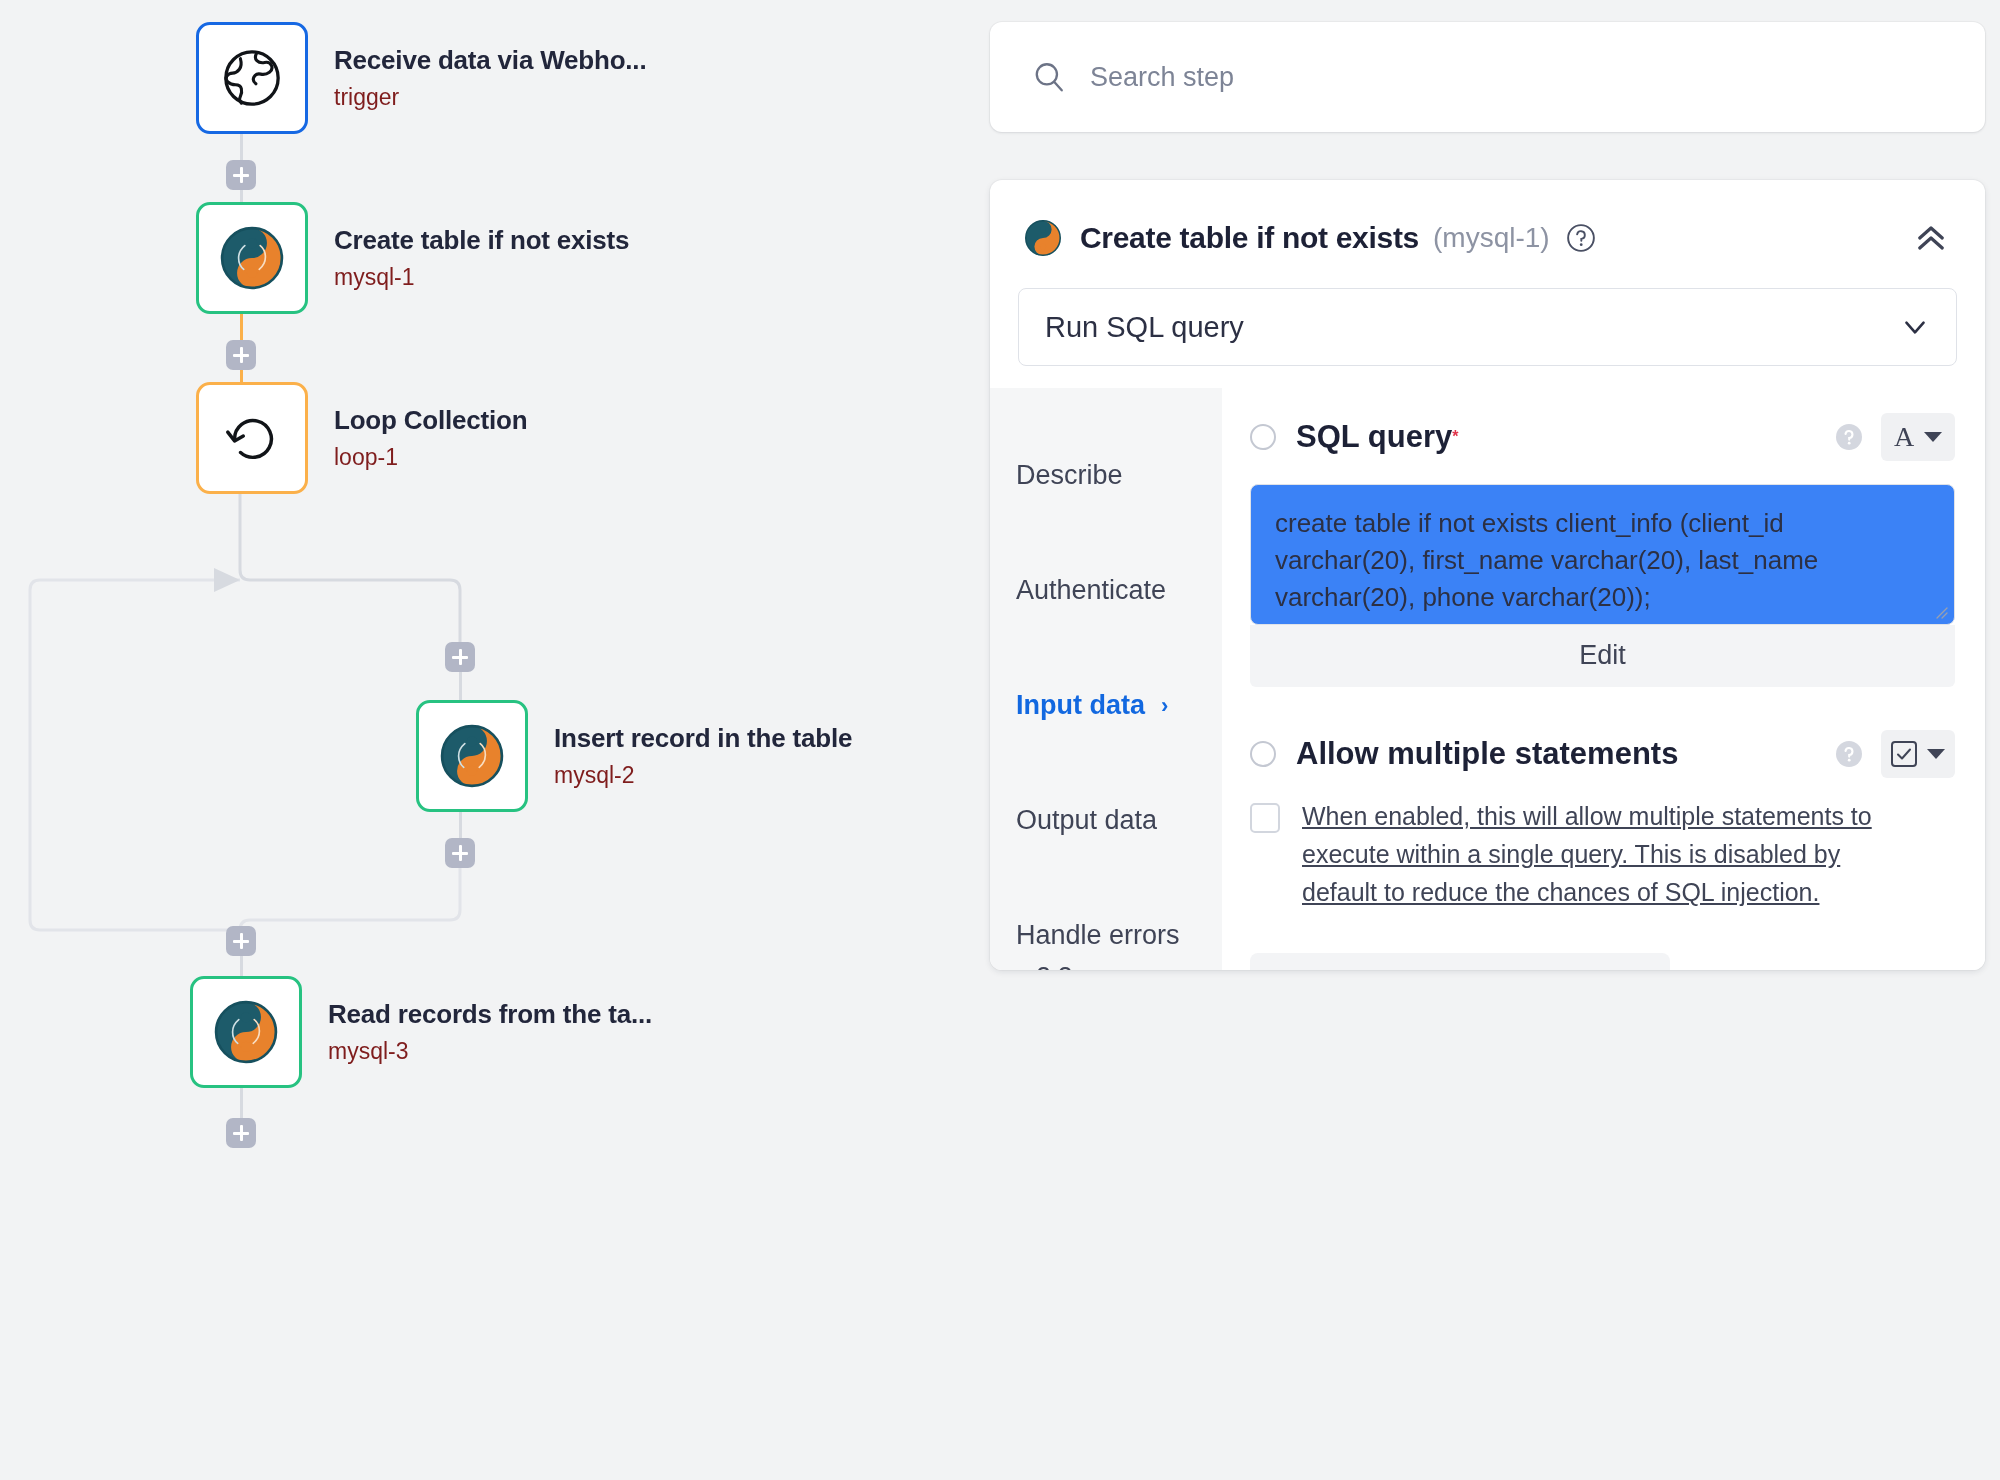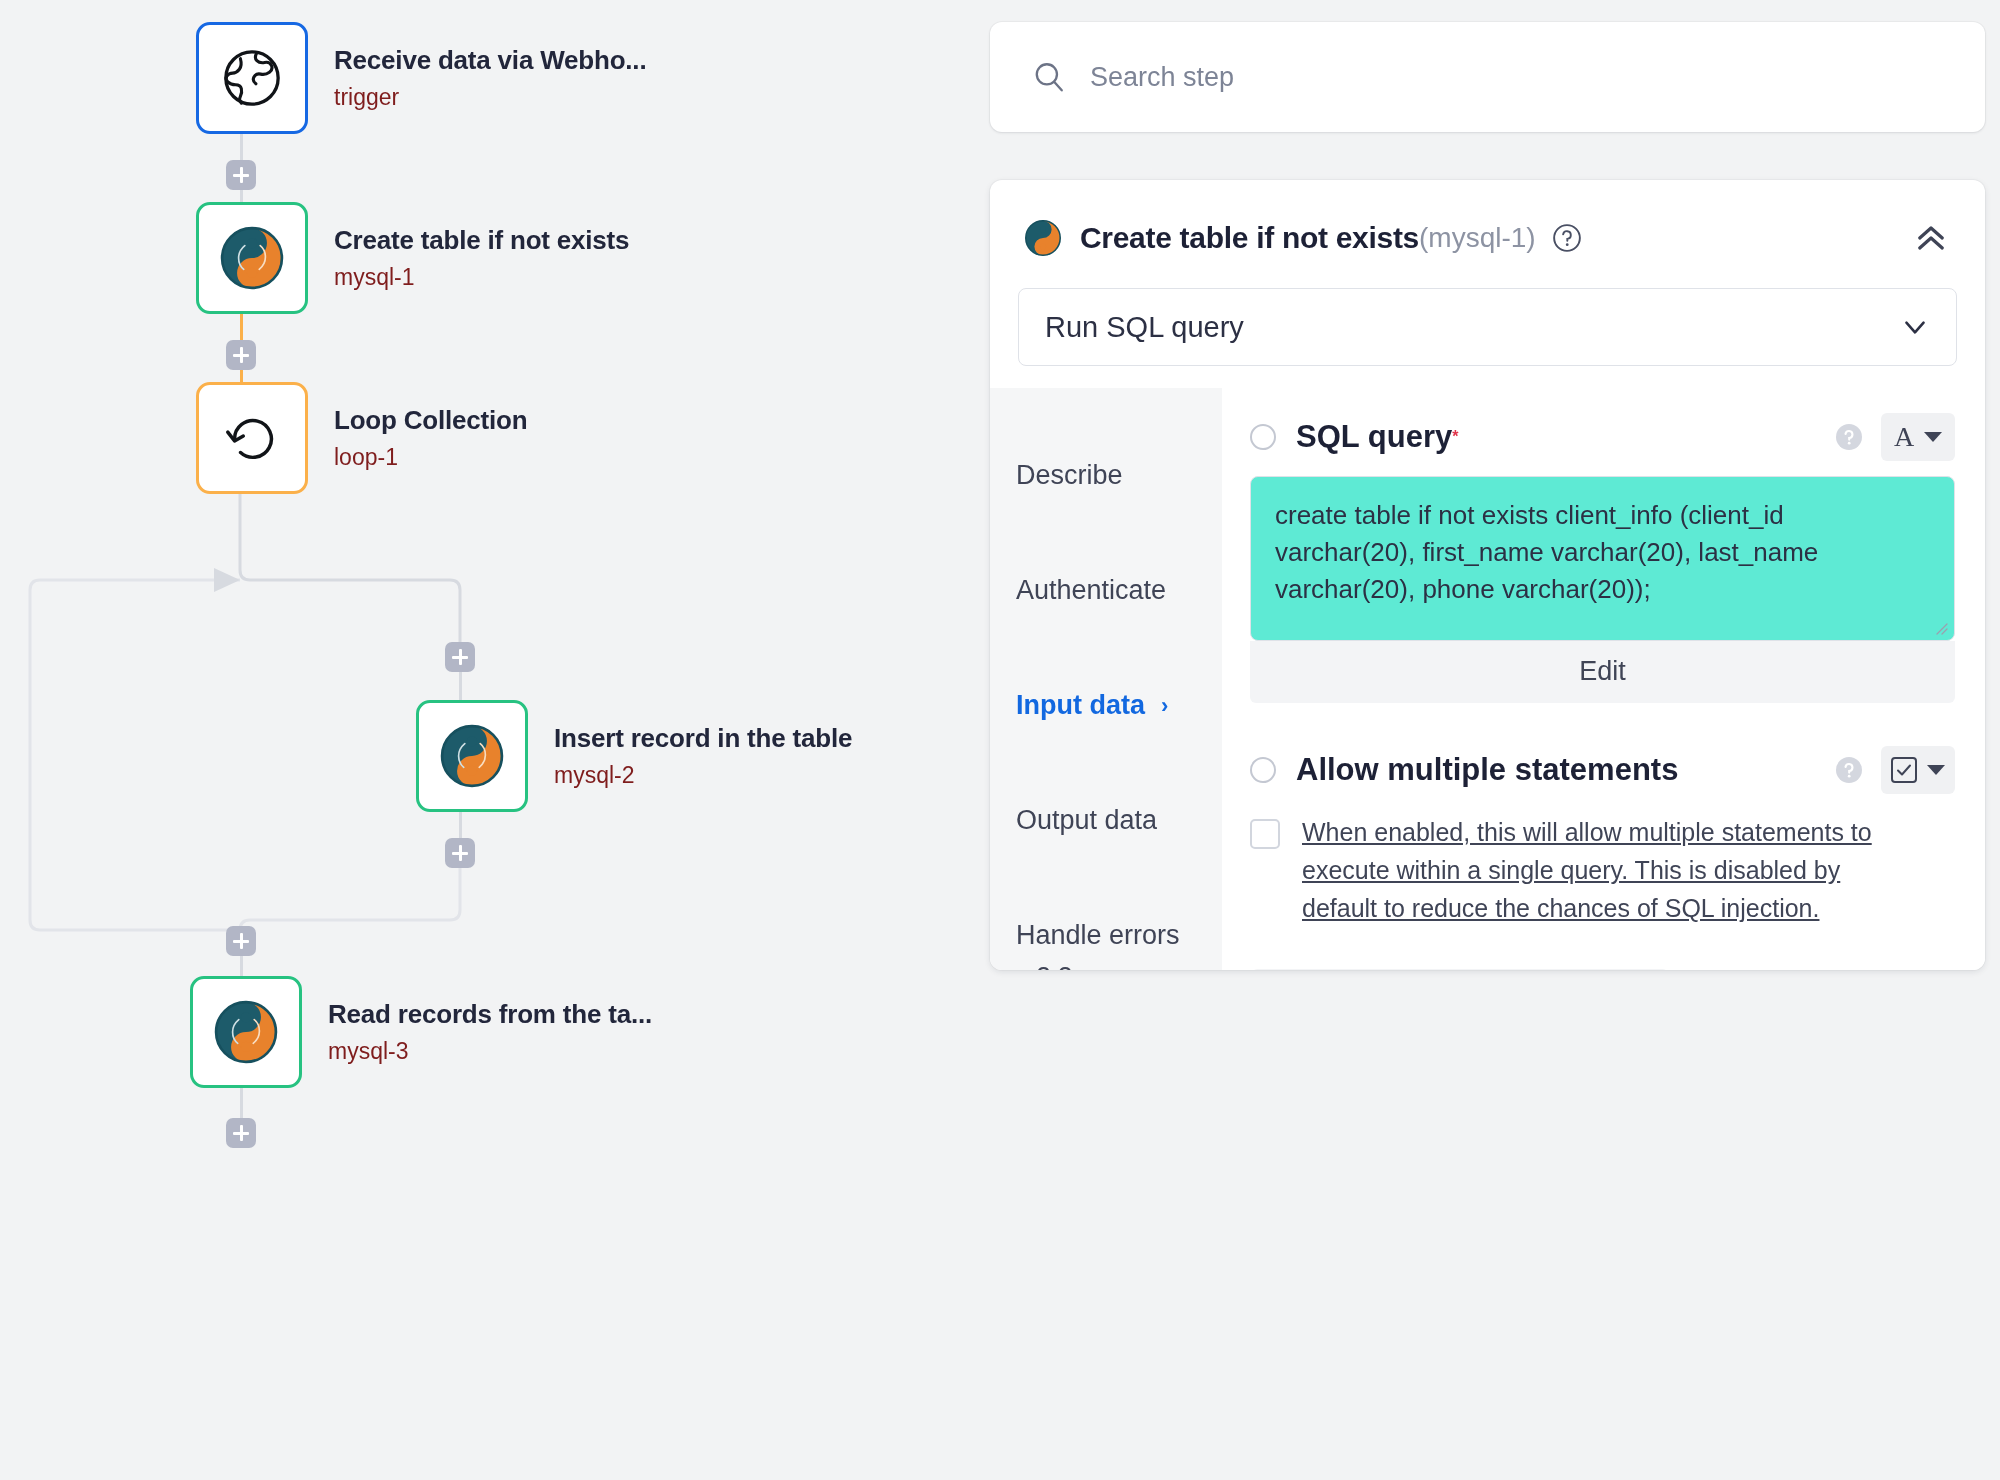--- a/index.html
+++ b/index.html
@@ -71,21 +71,21 @@
   .search-input::placeholder { color: #7d8496; }
 
   .step-card {
     position: absolute; left: 0; top: 180px; width: 995px; height: 790px;
     background: #fff; border-radius: 12px; overflow: hidden;
     box-shadow: 0 2px 6px rgba(20,25,45,.10), 0 0 0 1px rgba(20,25,45,.03);
   }
   .step-head { display: flex; align-items: center; padding: 30px 34px 0 34px; height: 86px; }
   .step-head-logo { width: 38px; height: 38px; margin-right: 18px; }
   .step-title { font-size: 30px; font-weight: 700; color: #1d2136; letter-spacing: -.3px; }
-  .step-id { font-size: 28px; color: #8d93a3; margin-left: 0; }
+  .step-id { font-size: 28px; color: #8d93a3; margin-left: 14px; }
   .help-circle { width: 30px; height: 30px; margin-left: 16px; cursor: pointer; }
   .collapse-btn { margin-left: auto; cursor: pointer; width: 40px; height: 40px; }
 
   .action-select {
     margin: 22px 28px 0 28px; height: 78px; border: 1px solid #dfe2e8; border-radius: 8px;
     display: flex; align-items: center; padding: 0 26px; cursor: pointer; background: #fff;
   }
   .action-select-label { font-size: 29px; color: #2c3044; }
   .chev-down { margin-left: auto; width: 30px; height: 30px; }
 
@@ -118,22 +118,22 @@
   .field-head .spacer { margin-left: auto; }
   .help-sm { width: 28px; height: 28px; margin-right: 18px; cursor: pointer; }
   .type-pill {
     background: #f0f1f3; border-radius: 6px; height: 48px; width: 74px;
     display: flex; align-items: center; justify-content: center; gap: 10px; cursor: pointer;
   }
   .type-pill .glyph { font-family: "Liberation Serif", serif; font-size: 28px; color: #3f4456; }
   .tri-down { width: 0; height: 0; border-left: 9px solid transparent; border-right: 9px solid transparent; border-top: 10px solid #3f4456; }
 
   .sql-box {
-    margin-top: 16px; border: 1px solid #dfe2e8; border-radius: 8px;
-    padding: 20px 24px 32px 24px; position: relative; background: #5eead4;
+    margin-top: 24px; border: 1px solid #dfe2e8; border-radius: 8px;
+    padding: 20px 24px 8px 24px; position: relative; background: #3b82f6;
   }
   .sql-text {
     font-family: "Liberation Sans", sans-serif; font-size: 26px; color: #2c3044;
     line-height: 1.42; white-space: pre-wrap; word-break: break-word;
   }
   .resize-grip { position: absolute; right: 6px; bottom: 5px; width: 14px; height: 14px; }
   .edit-btn {
     margin-top: 0; height: 62px; background: #f3f4f6;
     display: flex; align-items: center; justify-content: center;
     font-size: 27px; color: #3f4456; cursor: pointer;

